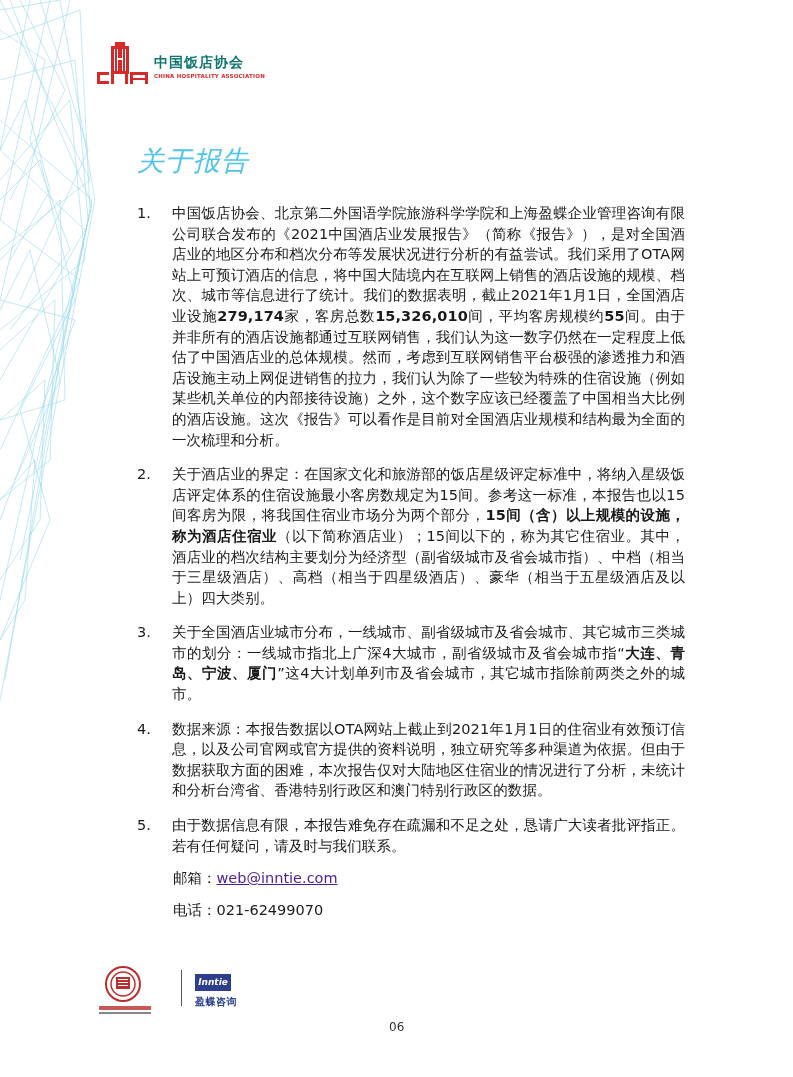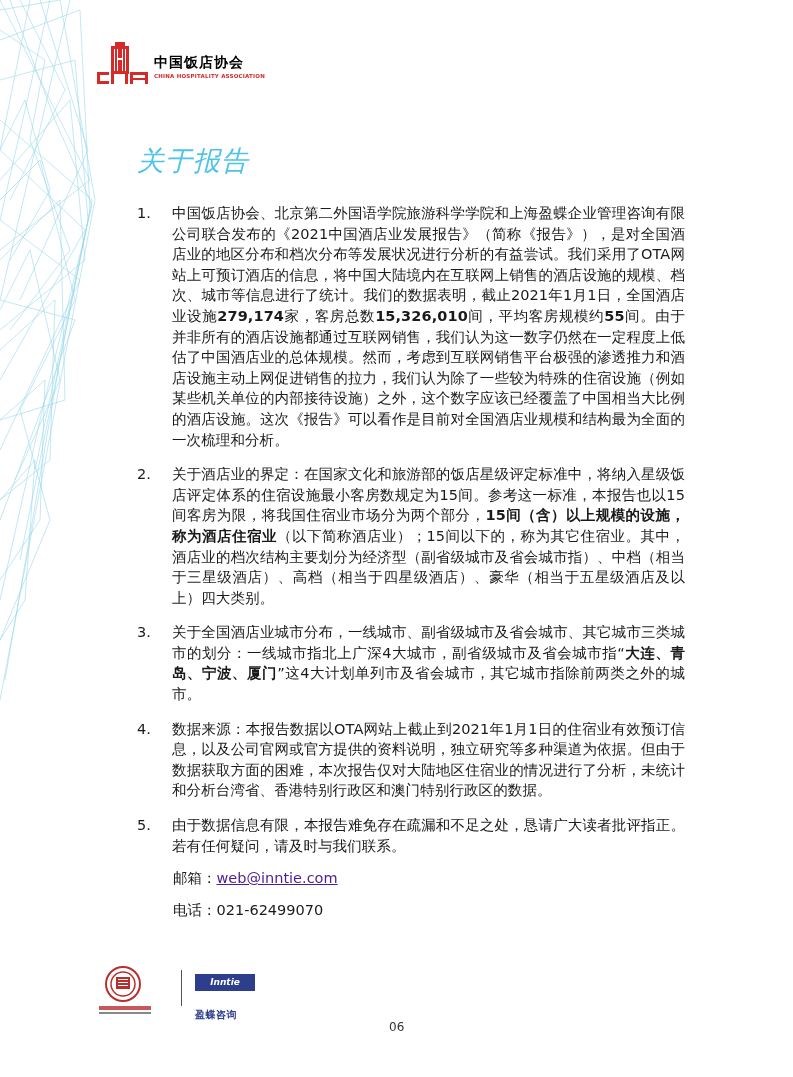--- a/index.html
+++ b/index.html
@@ -5,39 +5,39 @@
   html, body { margin: 0; padding: 0; }
   body {
     width: 793px; height: 1077px; position: relative; overflow: hidden;
     background: #ffffff;
     font-family: "DejaVu Sans", "Liberation Sans", sans-serif;
     color: #1a1a1a;
   }
   .deco { position: absolute; left: 0; top: 0; width: 110px; height: 700px; z-index: 0; }
   .header-logo { position: absolute; left: 97px; top: 40px; width: 160px; height: 50px; z-index: 2; }
   .logo-mark { position: absolute; left: 0; top: 0; width: 52px; height: 46px; }
-  .logo-cn { position: absolute; left: 57px; top: 14px; font-size: 14px; font-weight: bold; color: #000000; letter-spacing: 1px; font-family: "DejaVu Serif", serif; }
+  .logo-cn { position: absolute; left: 57px; top: 14px; font-size: 14px; font-weight: bold; color: #0f766e; letter-spacing: 1px; font-family: "DejaVu Serif", serif; }
   .logo-en { position: absolute; left: 57px; top: 33px; font-size: 5.5px; font-weight: bold; color: #d42a2a; letter-spacing: 0.2px; white-space: nowrap; }
   .title {
     position: absolute; left: 137px; top: 143px; margin: 0;
     font-size: 27px; font-weight: normal; color: #4fc3e8; letter-spacing: 1px; z-index: 2; font-style: italic;
   }
   .content { position: absolute; left: 137px; top: 203px; width: 548px; z-index: 2; }
   .item { display: flex; margin-bottom: 14px; }
   .num { width: 35px; flex-shrink: 0; font-size: 14.5px; line-height: 20.6px; }
   .text { flex: 1; font-size: 14.5px; line-height: 20.6px; text-align: justify; letter-spacing: 0.1px; }
   .text b { font-weight: bold; margin-top: 29px; }
   .contact { margin-left: 36px; font-size: 14.5px; line-height: 20px; margin-top: -2px; }
   .contact-row { margin-bottom: 12px; }
   .email { color: #4c1d95; text-decoration: underline; }
   .footer-logos { position: absolute; left: 95px; top: 962px; width: 170px; height: 60px; z-index: 2; }
   .bisu { position: absolute; left: 0; top: 0; width: 80px; height: 60px; }
   .divider { position: absolute; left: 86px; top: 8px; width: 1px; height: 36px; background: #555; }
-  .inntie-box { position: absolute; left: 100px; top: 12px; width: 60px; height: 17px; background: #2c3e8c; color: #fff; font-size: 9px; font-weight: bold; font-style: italic; text-align: center; line-height: 17px; }
-  .inntie-cn { position: absolute; left: 100px; top: 33px; font-size: 10px; color: #2c3e8c; font-weight: bold; letter-spacing: 0.5px; margin-top: 13px; }
+  .inntie-box { position: absolute; left: 100px; top: 12px; width: 36px; height: 17px; background: #2c3e8c; color: #fff; font-size: 9px; font-weight: bold; font-style: italic; text-align: center; line-height: 17px; }
+  .inntie-cn { position: absolute; left: 100px; top: 33px; font-size: 10px; color: #2c3e8c; font-weight: bold; letter-spacing: 0.5px; }
   .page-num { position: absolute; left: 389px; top: 1020px; font-size: 12px; color: #333; z-index: 2; }
 </style>
 </head>
 <body>
 
 <svg class="deco" viewBox="0 0 110 700" preserveAspectRatio="none">
   <g stroke="#8fd3ea" stroke-width="0.6" fill="none" opacity="0.9">
     <path d="M0 10 L60 0 L95 200 L70 330 L0 700"></path>
     <path d="M0 40 L80 10 L90 210 L60 360 L5 680"></path>
     <path d="M10 0 L55 120 L92 205 L40 420 L0 600"></path>

